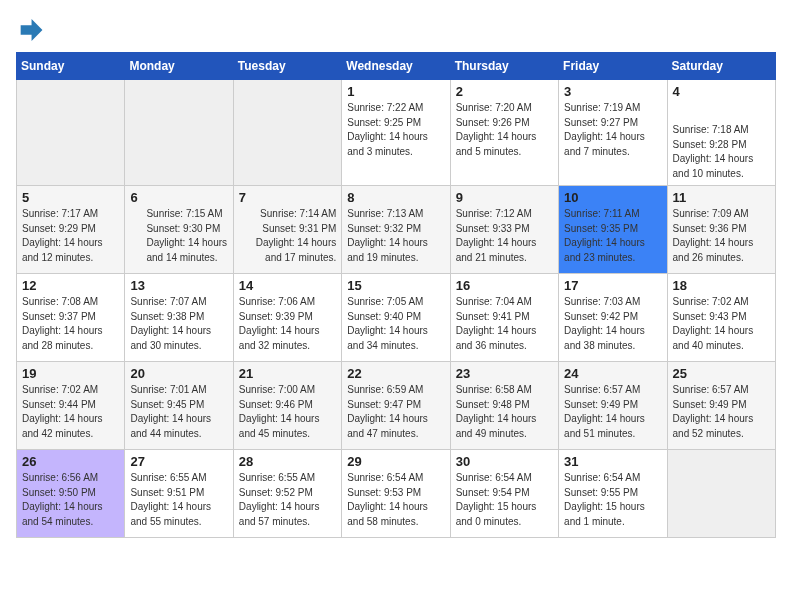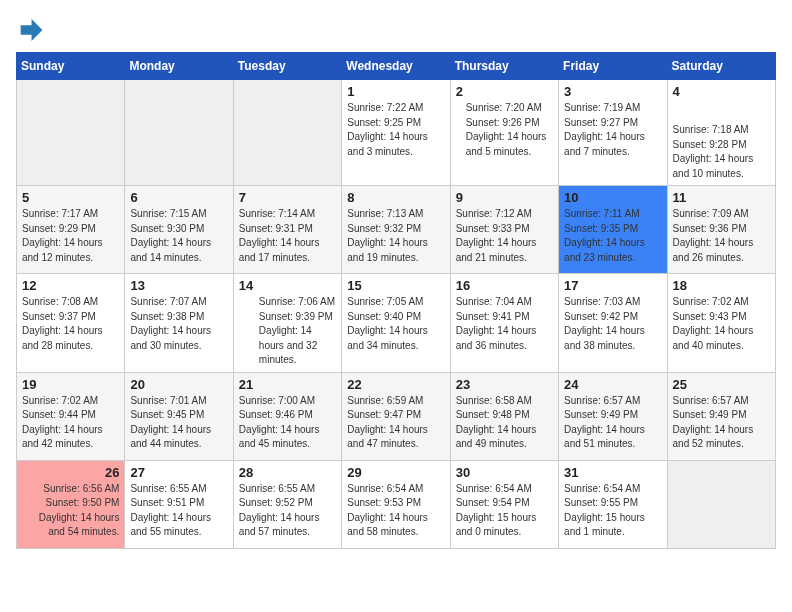--- a/index.html
+++ b/index.html
@@ -126,21 +126,21 @@
         <td class="empty"></td>
         <td class="empty"></td>
         <td style="background: rgb(255, 255, 255);">
           <span class="day-number">1</span>
           <div class="day-info" style="white-space: pre-line;">Sunrise: 7:22 AM
 Sunset: 9:25 PM
 Daylight: 14 hours and 3 minutes.</div>
         </td>
         <td style="background: rgb(255, 255, 255);">
           <span class="day-number">2</span>
-          <div class="day-info" style="white-space: pre-line; margin-left: 10px;">Sunrise: 7:20 AM
+          <div class="day-info" style="white-space: pre-line;">Sunrise: 7:20 AM
 Sunset: 9:26 PM
 Daylight: 14 hours and 5 minutes.</div>
         </td>
         <td style="background: rgb(255, 255, 255);">
           <span class="day-number">3</span>
           <div class="day-info" style="white-space: pre-line;">Sunrise: 7:19 AM
 Sunset: 9:27 PM
 Daylight: 14 hours and 7 minutes.</div>
         </td>
         <td style="background: rgb(255, 255, 255);">
@@ -152,27 +152,27 @@
       </tr>
       <tr>
         <td style="background: rgb(245, 245, 245);">
           <span class="day-number">5</span>
           <div class="day-info" style="white-space: pre-line;">Sunrise: 7:17 AM
 Sunset: 9:29 PM
 Daylight: 14 hours and 12 minutes.</div>
         </td>
         <td style="background: rgb(245, 245, 245);">
           <span class="day-number">6</span>
-          <div class="day-info" style="white-space: pre-line;">Sunrise: 7:15 AM
+          <div class="day-info" style="white-space: pre-line; margin-left: 16px;">Sunrise: 7:15 AM
 Sunset: 9:30 PM
 Daylight: 14 hours and 14 minutes.</div>
         </td>
         <td style="background: rgb(245, 245, 245);">
           <span class="day-number">7</span>
-          <div class="day-info" style="white-space: pre-line;">Sunrise: 7:14 AM
+          <div class="day-info" style="white-space: pre-line; text-align: right;">Sunrise: 7:14 AM
 Sunset: 9:31 PM
 Daylight: 14 hours and 17 minutes.</div>
         </td>
         <td style="background: rgb(245, 245, 245);">
           <span class="day-number">8</span>
           <div class="day-info" style="white-space: pre-line;">Sunrise: 7:13 AM
 Sunset: 9:32 PM
 Daylight: 14 hours and 19 minutes.</div>
         </td>
         <td style="background: rgb(245, 245, 245);">
@@ -202,21 +202,21 @@
 Daylight: 14 hours and 28 minutes.</div>
         </td>
         <td style="background: rgb(255, 255, 255);">
           <span class="day-number">13</span>
           <div class="day-info" style="white-space: pre-line;">Sunrise: 7:07 AM
 Sunset: 9:38 PM
 Daylight: 14 hours and 30 minutes.</div>
         </td>
         <td style="background: rgb(255, 255, 255);">
           <span class="day-number">14</span>
-          <div class="day-info" style="white-space: pre-line; margin-left: 20px;">Sunrise: 7:06 AM
+          <div class="day-info" style="white-space: pre-line;">Sunrise: 7:06 AM
 Sunset: 9:39 PM
 Daylight: 14 hours and 32 minutes.</div>
         </td>
         <td style="background: rgb(255, 255, 255);">
           <span class="day-number">15</span>
           <div class="day-info" style="white-space: pre-line;">Sunrise: 7:05 AM
 Sunset: 9:40 PM
 Daylight: 14 hours and 34 minutes.</div>
         </td>
         <td style="background: rgb(255, 255, 255);">
@@ -276,21 +276,21 @@
 Daylight: 14 hours and 51 minutes.</div>
         </td>
         <td style="background: rgb(245, 245, 245);">
           <span class="day-number">25</span>
           <div class="day-info" style="white-space: pre-line;">Sunrise: 6:57 AM
 Sunset: 9:49 PM
 Daylight: 14 hours and 52 minutes.</div>
         </td>
       </tr>
       <tr>
-        <td style="background: #fca5a5; text-align: right;">
+        <td style="background: #c4b5fd;">
           <span class="day-number">26</span>
           <div class="day-info" style="white-space: pre-line;">Sunrise: 6:56 AM
 Sunset: 9:50 PM
 Daylight: 14 hours and 54 minutes.</div>
         </td>
         <td style="background: rgb(255, 255, 255);">
           <span class="day-number">27</span>
           <div class="day-info" style="white-space: pre-line;">Sunrise: 6:55 AM
 Sunset: 9:51 PM
 Daylight: 14 hours and 55 minutes.</div>

